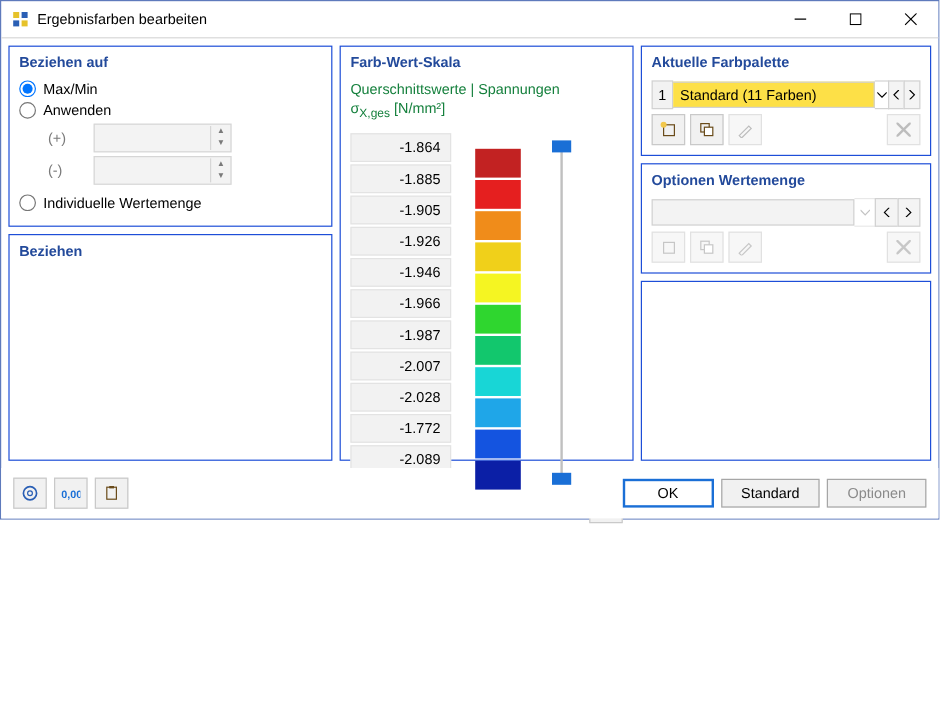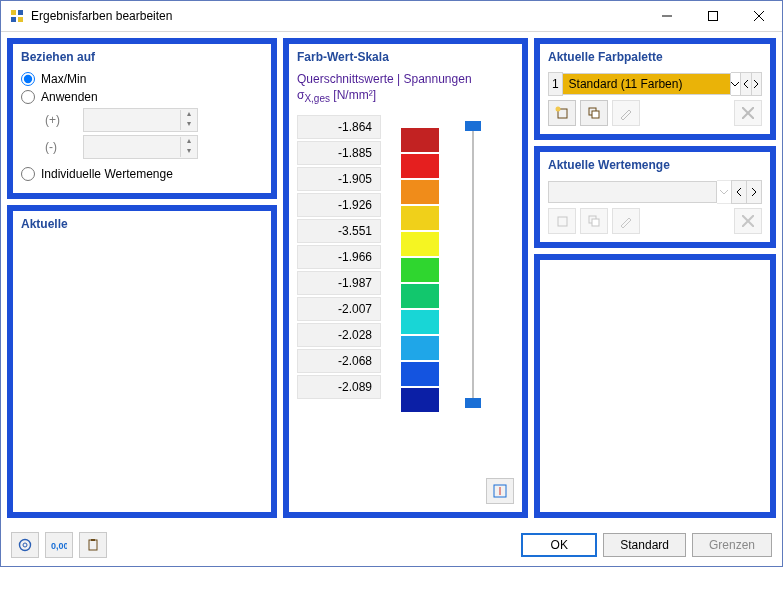--- a/index.html
+++ b/index.html
@@ -1,51 +1,51 @@
 <!DOCTYPE html>
 <html><head>
 <meta charset="utf-8">
 <style>
 html,body{margin:0;padding:0;height:100%;font-family:"Segoe UI",Tahoma,sans-serif;font-size:12px;color:#000;background:#fff}
-.window{width:783px;height:567px;border:1px solid #5e7abc;display:flex;flex-direction:column;box-sizing:border-box;background:#fff}
+.window{width:783px;height:433px;border:1px solid #5e7abc;display:flex;flex-direction:column;box-sizing:border-box;background:#fff}
 .titlebar{height:30px;display:flex;align-items:center;border-bottom:1px solid #d8d8d8}
 .titlebar .icon{width:16px;height:16px;margin:0 6px 0 8px}
 .titlebar .title{flex:1;font-size:12px}
 .titlebar .tbtn{width:46px;height:30px;display:flex;align-items:center;justify-content:center}
 .content{flex:1;display:flex;gap:6px;padding:6px;min-height:0}
 .col{display:flex;flex-direction:column;gap:6px}
 .col1{width:270px}
 .col2{flex:1;min-width:0}
 .col3{width:242px}
-.panel{border:6px solid #1d4ed8;padding:6px 8px 8px}
+.panel{border:1px solid #1d4ed8;padding:6px 8px 8px}
 .panel.grow{flex:1;min-height:0}
 .ptitle{color:#234a9b;font-weight:600;margin-bottom:8px}
 .radio-row{display:flex;align-items:center;gap:6px;margin:4px 0}
 .spin-row{display:flex;align-items:center;gap:4px;margin:3px 0 3px 24px}
 .spin-row .lbl{width:34px;color:#7a7a7a}
 .spin{display:flex;align-items:center;border:1px solid #d6d6d6;background:#f3f3f3;height:22px}
 .spin input{width:88px;border:0;background:transparent;height:20px;padding:0 4px;font-size:12px}
 .spin .arrows{width:16px;display:flex;flex-direction:column;border-left:1px solid #d6d6d6}
 .spin .arrows span{height:10px;line-height:8px;text-align:center;font-size:8px;color:#7a7a7a}
-.subhdr{color:#4c1d95;margin-bottom:2px;line-height:1.3}
+.subhdr{color:#15803d;margin-bottom:2px;line-height:1.3}
 .subhdr .unit{white-space:nowrap}
 .scale-wrap{display:flex;gap:20px;margin-top:8px}
 .scale-labels{display:flex;flex-direction:column}
 .scale-labels .cell{width:84px;height:24px;border:1px solid #e3e3e3;background:#f2f2f2;margin-bottom:2px;display:flex;align-items:center;justify-content:flex-end;padding-right:8px;box-sizing:border-box}
 .scale-colors{display:flex;flex-direction:column;position:relative}
 .scale-colors .sw{width:38px;height:24px;margin-bottom:2px}
 .slider-track{width:28px;position:relative;display:flex;flex-direction:column;align-items:center}
 .slider-line{position:absolute;top:12px;bottom:12px;width:2px;background:#c0c0c0}
 .slider-handle{width:16px;height:10px;background:#1a6fd6;position:absolute}
 .bottom-icon{margin-top:auto;align-self:flex-end}
 .icon-btn{width:26px;height:24px;border:1px solid #c9c9c9;background:#f1f1f1;display:inline-flex;align-items:center;justify-content:center}
 .icon-btn.dis{opacity:.55}
 .hdr-row{display:flex;align-items:center;gap:0;margin-bottom:4px}
 .hdr-row .idx{width:24px;height:22px;display:flex;align-items:center;justify-content:center;border:1px solid #d2d2d2;background:#f2f2f2}
-.hdr-row input.sel{flex:1;height:22px;border:1px solid #d2d2d2;border-left:0;background:#eab308;padding:0 6px;box-sizing:border-box;font-family:inherit;font-size:12px}
+.hdr-row input.sel{flex:1;height:22px;border:1px solid #d2d2d2;border-left:0;background:#fde047;padding:0 6px;box-sizing:border-box;font-family:inherit;font-size:12px}
 .hdr-row .chev{width:18px;height:22px;border:1px solid #d2d2d2;border-left:0;display:flex;align-items:center;justify-content:center}
 .nav-btn{width:18px;height:22px;border:1px solid #d2d2d2;background:#f4f4f4;display:flex;align-items:center;justify-content:center;margin-left:-1px}
 .tool-row{display:flex;gap:4px;align-items:center;margin-top:2px}
 .tool-row .spacer{flex:1}
 .footer{height:42px;display:flex;align-items:center;padding:0 10px;background:#fff}
 .footer .leftbtns{display:flex;gap:6px}
 .footer .spacer{flex:1}
 .btn{height:24px;border:1px solid #a6a6a6;background:#f1f1f1;padding:0 16px;min-width:76px;font-family:inherit;font-size:12px}
 .btn.primary{border:2px solid #1a6fd6;background:#fff}
 .btn.dis{color:#8a8a8a}
@@ -114,45 +114,45 @@
                 <span>▾</span>
               </div>
           </div>
         </div>
         <label class="radio-row" style="margin-top:8px">
           <input type="radio" name="r1" style="">
           <span>Individuelle Wertemenge</span>
         </label>
       </div>
       <div class="panel grow">
-        <div class="ptitle">Aktuelle</div>
+        <div class="ptitle">Beziehen</div>
       </div>
     </div>
 
     <div class="col col2">
       <div class="panel grow" style="display:flex;flex-direction:column">
         <div class="ptitle">Farb-Wert-Skala</div>
         <div class="subhdr">
           <span>Querschnittswerte | Spannungen</span><br>
           <span class="unit">
             <span>σ</span><sub>X,ges</sub><span> [N/mm²]</span>
           </span>
         </div>
         <div class="scale-wrap">
           <div class="scale-labels" id="scale-labels">
               <div class="cell">-1.864</div>
               <div class="cell">-1.885</div>
               <div class="cell">-1.905</div>
               <div class="cell">-1.926</div>
-              <div class="cell">-3.551</div>
+              <div class="cell">-1.946</div>
               <div class="cell">-1.966</div>
               <div class="cell">-1.987</div>
               <div class="cell">-2.007</div>
               <div class="cell">-2.028</div>
-              <div class="cell">-2.068</div>
+              <div class="cell">-1.772</div>
               <div class="cell">-2.089</div>
             </div>
           <div class="scale-colors" id="scale-colors">
               <div class="sw" style="background: rgb(194, 34, 34); margin-top: 13px;"></div>
               <div class="sw" style="background: rgb(229, 31, 31);"></div>
               <div class="sw" style="background: rgb(240, 140, 26);"></div>
               <div class="sw" style="background: rgb(240, 208, 26);"></div>
               <div class="sw" style="background: rgb(245, 245, 34);"></div>
               <div class="sw" style="background: rgb(47, 214, 47);"></div>
               <div class="sw" style="background: rgb(18, 199, 109);"></div>
@@ -221,21 +221,21 @@
           <div class="spacer"></div>
           <div class="icon-btn dis">
               <svg width="12" height="12">
                 <line x1="0" y1="0" x2="12" y2="12" stroke="#888" stroke-width="2"></line>
                 <line x1="12" y1="0" x2="0" y2="12" stroke="#888" stroke-width="2"></line>
               </svg>
             </div>
         </div>
       </div>
       <div class="panel">
-        <div class="ptitle">Aktuelle Wertemenge</div>
+        <div class="ptitle">Optionen Wertemenge</div>
         <div class="hdr-row">
           <input class="sel" disabled="" style="border-left: 1px solid rgb(210, 210, 210); background: rgb(243, 243, 243);">
           <div class="chev" style="opacity:.5">
               <svg width="8" height="8">
                 <path d="M0 2 L4 6 L8 2" fill="none" stroke="#888"></path>
               </svg>
             </div>
           <div class="nav-btn">
               <svg width="6" height="8">
                 <path d="M5 0 L1 4 L5 8" fill="none" stroke="#000"></path>
@@ -293,15 +293,15 @@
       <div class="icon-btn">
           <svg width="14" height="14">
             <rect x="3" y="2" width="8" height="10" fill="none" stroke="#6a4b1a"></rect>
             <rect x="5" y="1" width="4" height="2" fill="#6a4b1a"></rect>
           </svg>
         </div>
     </div>
     <div class="spacer"></div>
     <button class="btn primary">OK</button>
     <button class="btn" style="margin-left:6px">Standard</button>
-    <button class="btn dis" style="margin-left:6px">Grenzen</button>
+    <button class="btn dis" style="margin-left:6px">Optionen</button>
   </div>
 </div>
 
 </body></html>

